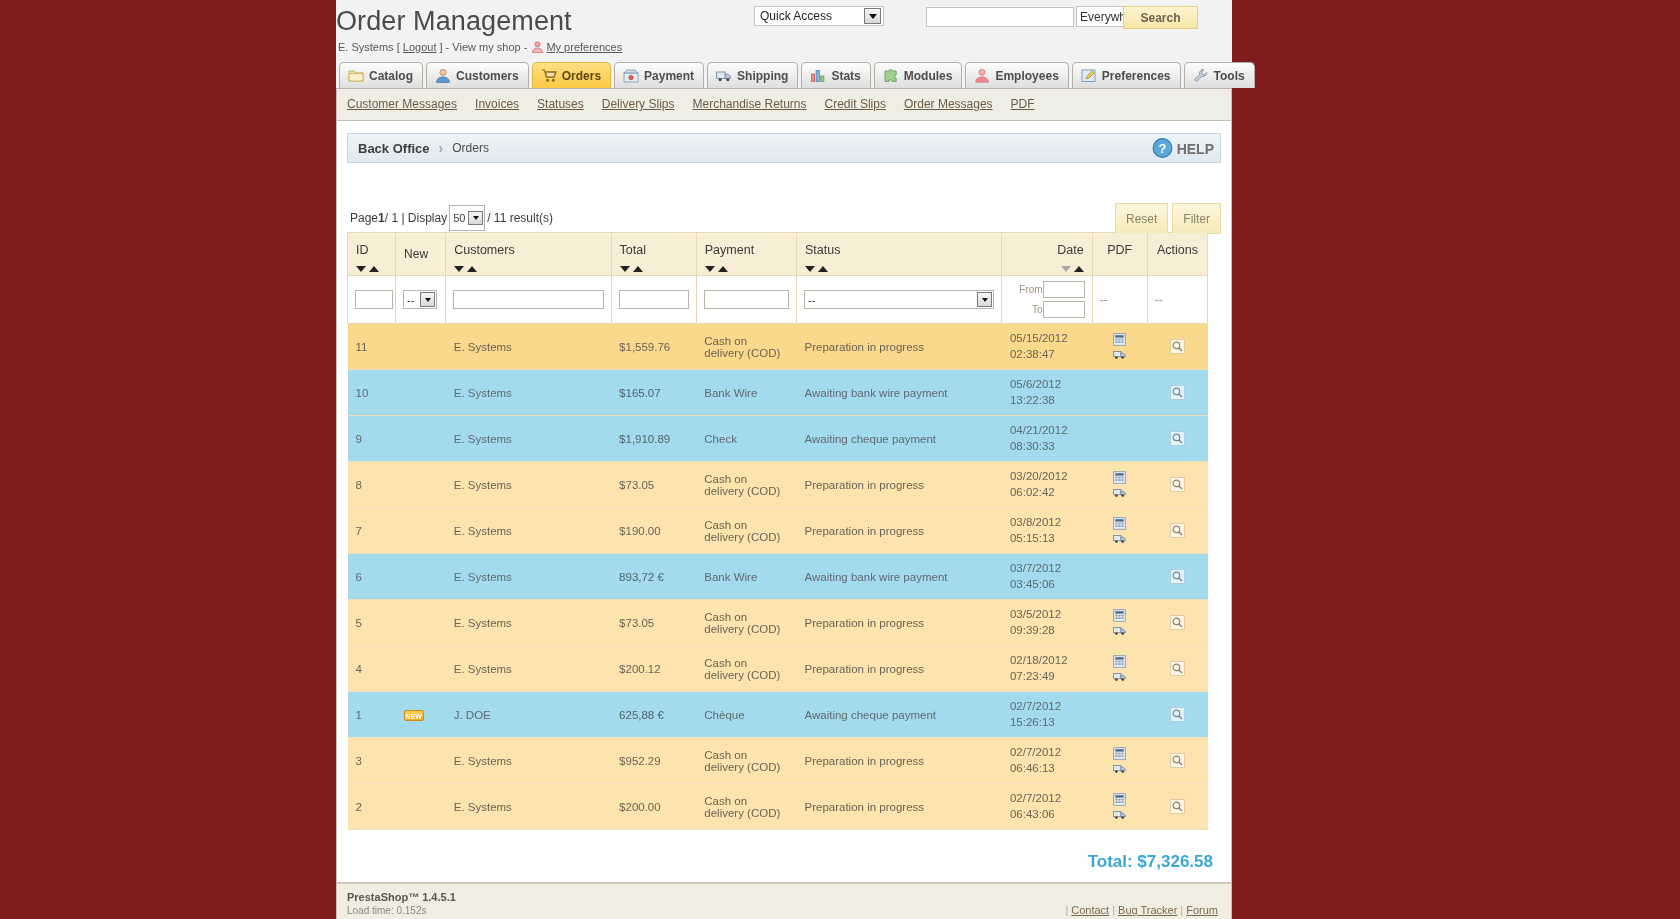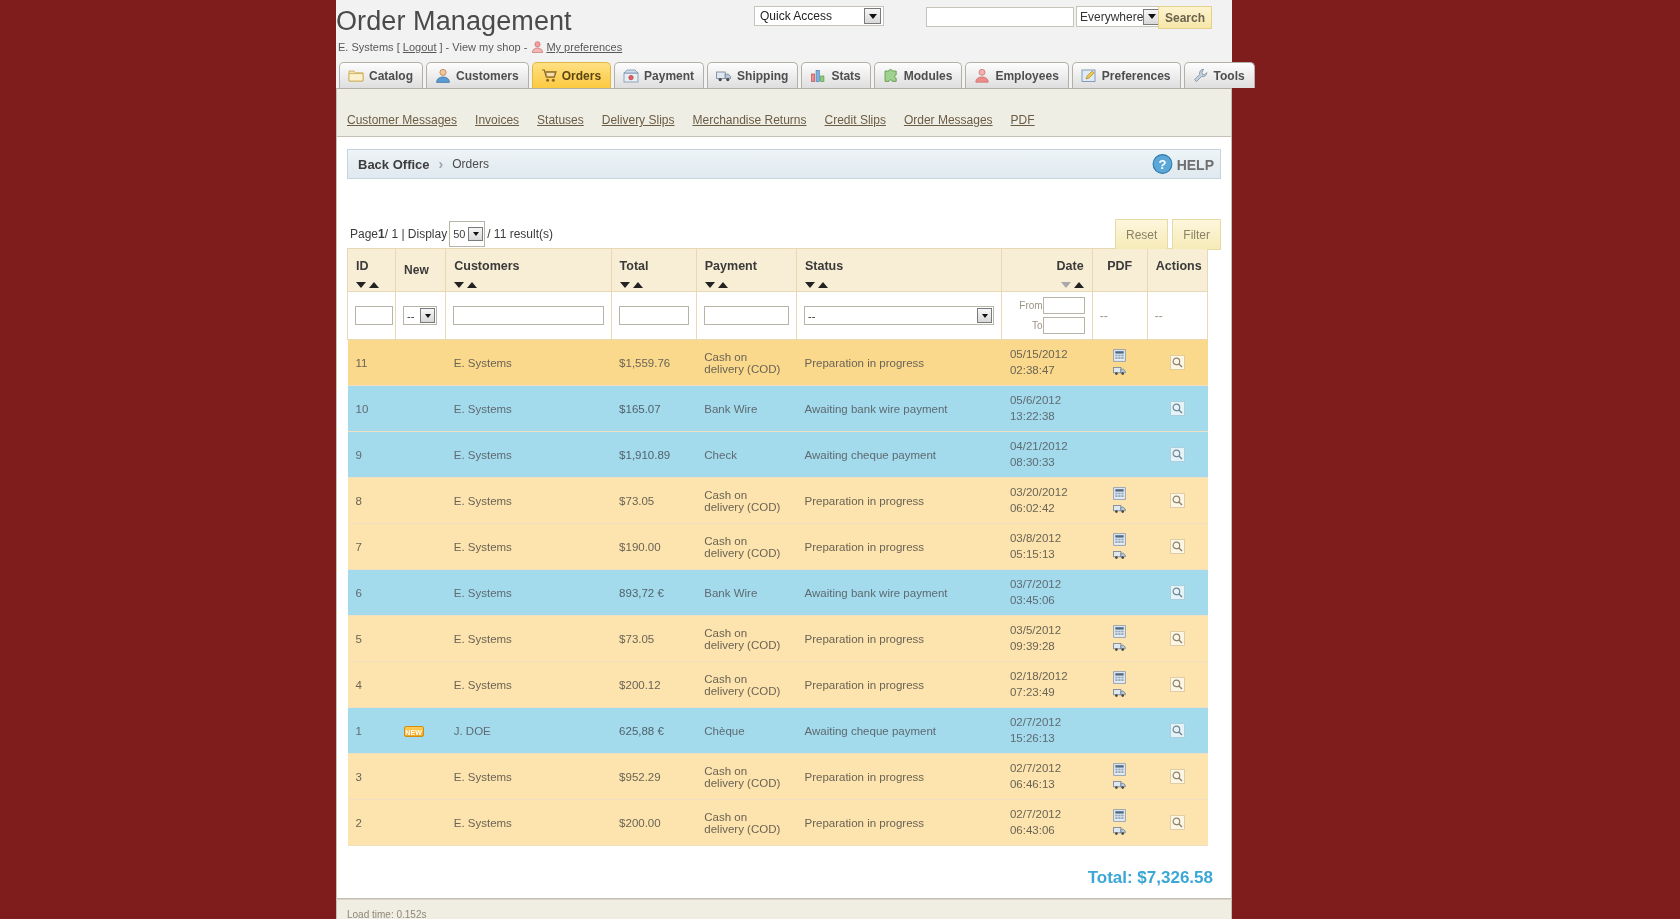--- a/index.html
+++ b/index.html
@@ -75,22 +75,22 @@
     background: #fff; border: 1px solid #c8c3ba;
   }
   .scope-select {
     position: absolute; left: 740px; top: 6px;
     width: 84px; height: 21px;
     background: #fff; border: 1px solid #c8c3ba;
     display: flex; align-items: center;
   }
   .scope-select .qa-label { font-size: 12px; padding-left: 3px; }
   .search-btn {
-    position: absolute; left: 822px; top: 6px;
-    width: 54px; height: 23px;
+    position: absolute; left: 787px; top: 6px;
+    width: 75px; height: 23px;
     background: linear-gradient(#fdf3cf, #f6e7a8);
     border: 1px solid #e3d089;
     color: #6b6250; font-size: 12px; font-weight: bold;
     display: flex; align-items: center; justify-content: center;
   }
 
   
   .tabs {
     position: relative; height: 28px;
     margin-top: 2px; padding-left: 3px;
@@ -114,21 +114,21 @@
     color: #5a4611;
   }
   .tab .ic { width: 16px; height: 15px; display: block; flex: 0 0 auto; }
 
   
   .subtabs {
     position: relative;
     background: #efeee4;
     border: 1px solid #c5c0b4;
     border-top: 1px solid #b4b0a8;
-    padding: 24px 10px 9px 8px;
+    padding: 8px 10px 9px 8px;
     display: flex; align-items: center; gap: 0px;
     font-size: 12px;
     z-index: 1;
   }
   .subtabs a {
     color: #6b5c45; text-decoration: underline;
     padding: 0 9px; white-space: nowrap;
   }
   .subtabs a:first-child { padding-left: 2px; }
 
@@ -200,21 +200,21 @@
     margin-top: 3px;
     table-layout: fixed;
   }
   table.list th, table.list td {
     font-weight: normal; text-align: left; vertical-align: middle;
   }
   thead.head th {
     background: #f8edd5;
     border: 1px solid #e7d9b6;
     padding: 6px 8px 14px 8px;
-    font-size: 12.5px; color: #3a3a3a; font-weight: bold;
+    font-size: 12.5px; color: #3a3a3a; font-weight: normal;
     position: relative;
     height: 36px;
   }
   thead.head th.c-new { padding-top: 14px; font-size: 12px; }
   .sorts {
     position: absolute; left: 8px; bottom: 3px;
     display: flex; gap: 3px;
   }
   .sorts.right { left: auto; right: 8px; }
   .sorts .dn, .sorts .up {
@@ -899,20 +899,21 @@
                   </svg></span>
               </td>
           </tr>
         </tbody>
       </table>
 
       <div class="total-line">Total: $7,326.58</div>
     </div>
 
     <div class="footer">
+      <div class="ps-name">PrestaShop™ 1.4.5.1</div>
       <div class="ps-load">Load time: 0.152s</div>
       <div class="foot-links">
         <span class="bar">|</span><a href="#">Contact</a><span class="bar">|</span><a href="#">Bug Tracker</a><span class="bar">|</span><a href="#">Forum</a>
       </div>
     </div>
 
   </div>
 </div>
 
 </body></html>

